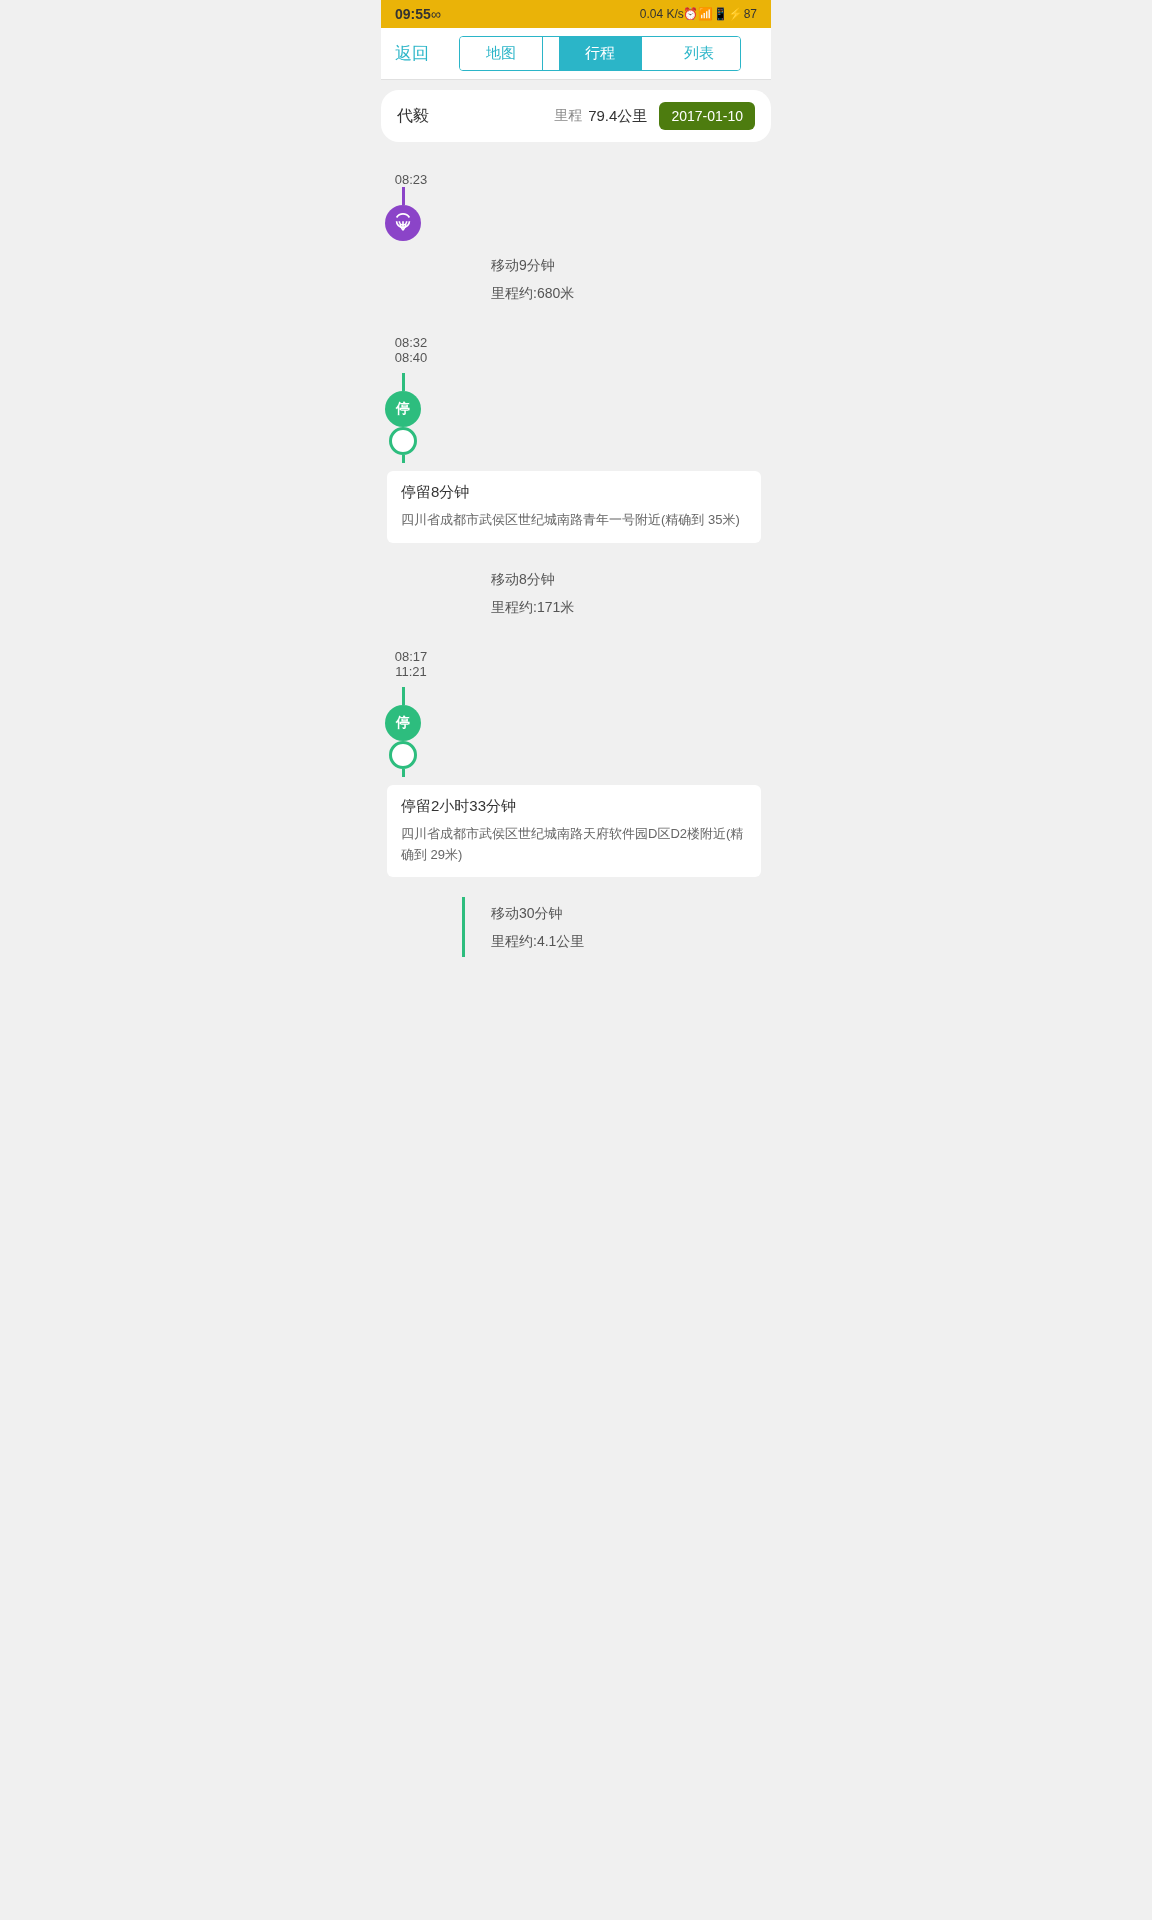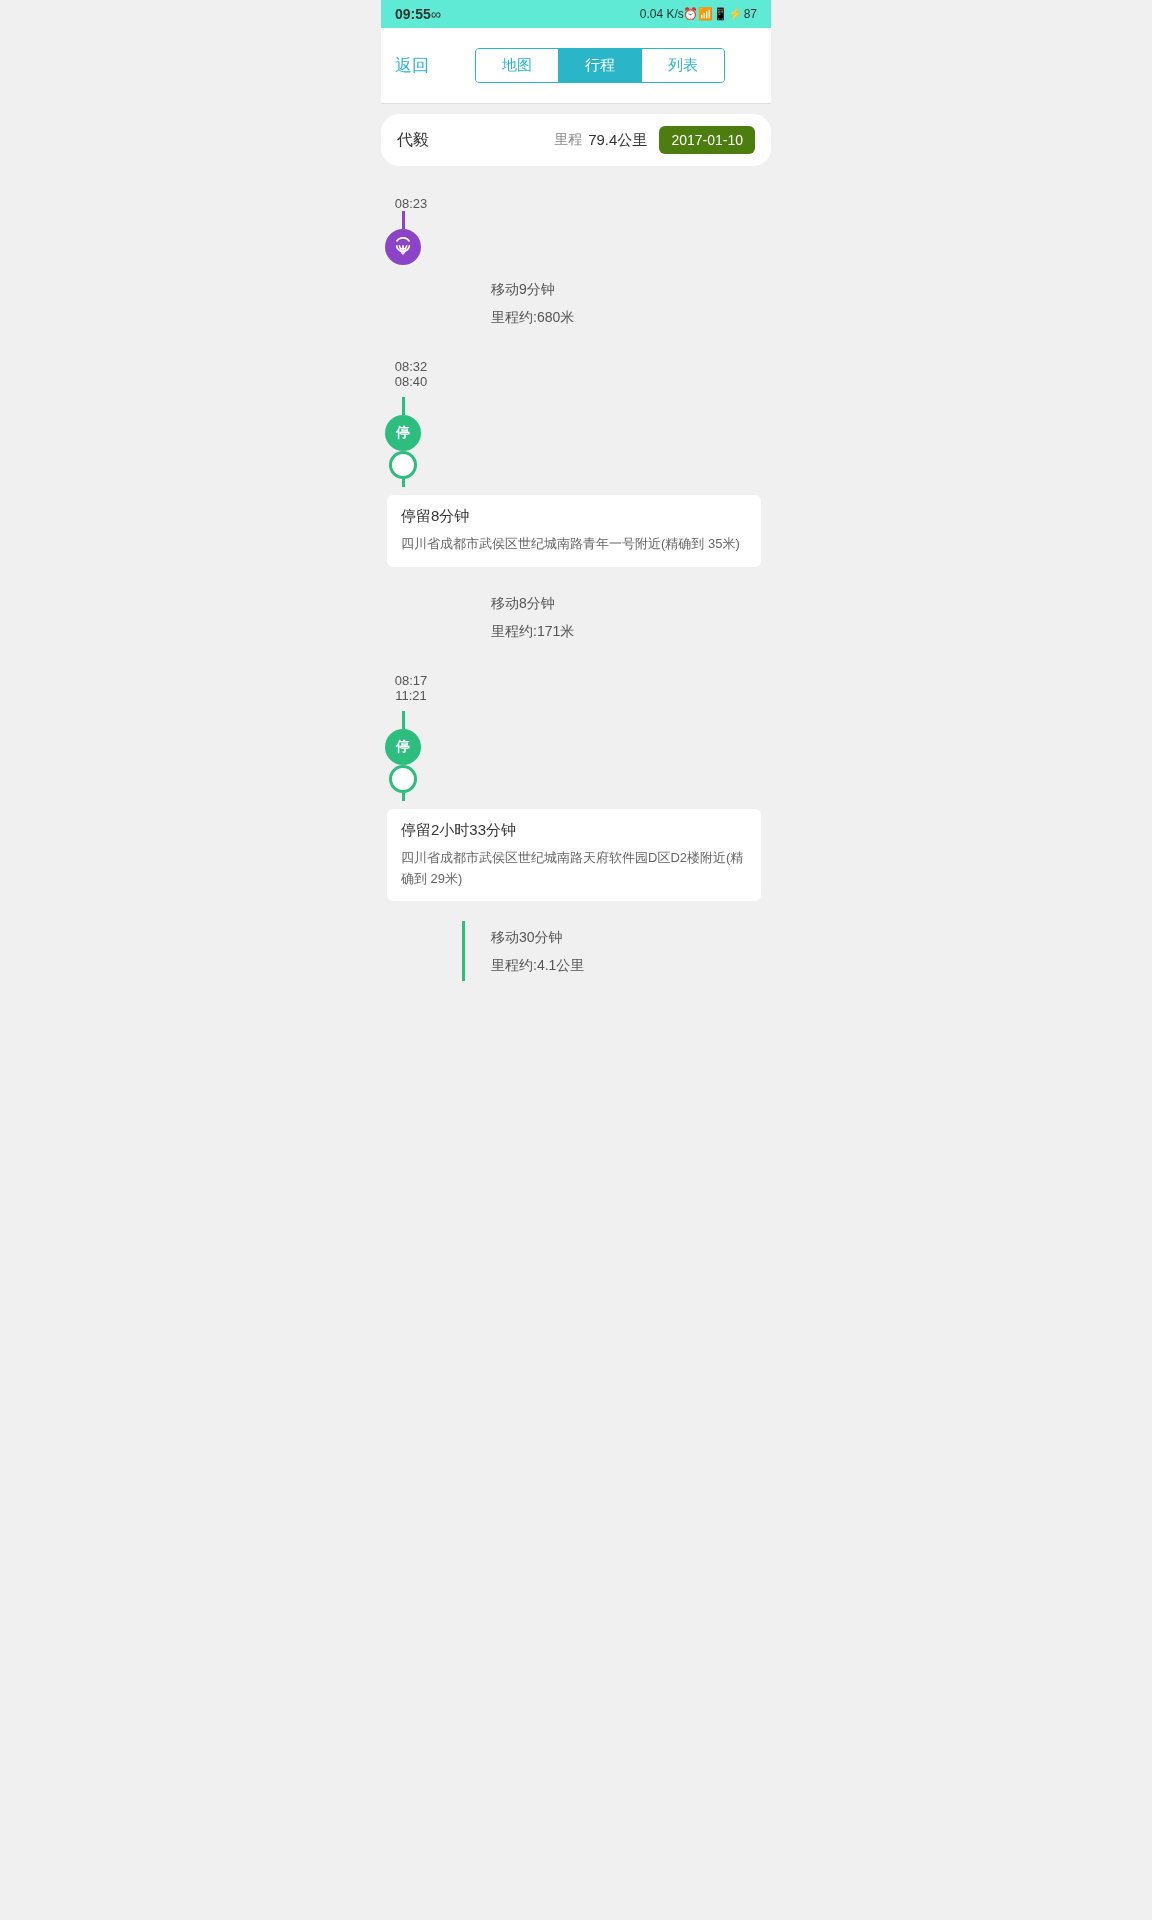--- a/index.html
+++ b/index.html
@@ -9,21 +9,21 @@
       min-height: 820px;
       background: #f0f0f0;
       font-family: -apple-system, "PingFang SC", "Microsoft YaHei", sans-serif;
       font-size: 15px;
       color: #333;
       margin: 0 auto;
     }
 
     
     .status-bar {
-      background: #5eead4;
+      background: #eab308;
       display: flex;
       justify-content: space-between;
       align-items: center;
       padding: 6px 14px;
       font-size: 14px;
       font-weight: 500;
     }
     .status-left { font-weight: 600; }
     .status-right { display: flex; align-items: center; gap: 0; font-size: 12px; }
 
@@ -40,21 +40,22 @@
       font-size: 17px;
       font-weight: 500;
       margin-right: 14px;
       cursor: pointer;
     }
     .nav-tabs {
       display: flex;
       border: 1.5px solid #2bb5c8;
       border-radius: 4px;
       overflow: hidden;
-      margin: 12px auto;
+      margin: 0 auto;
+      gap: 16px;
     }
     .nav-tab {
       padding: 7px 26px;
       font-size: 15px;
       color: #2bb5c8;
       background: #fff;
       cursor: pointer;
       border-right: 1.5px solid #2bb5c8;
     }
     .nav-tab:last-child { border-right: none; }

